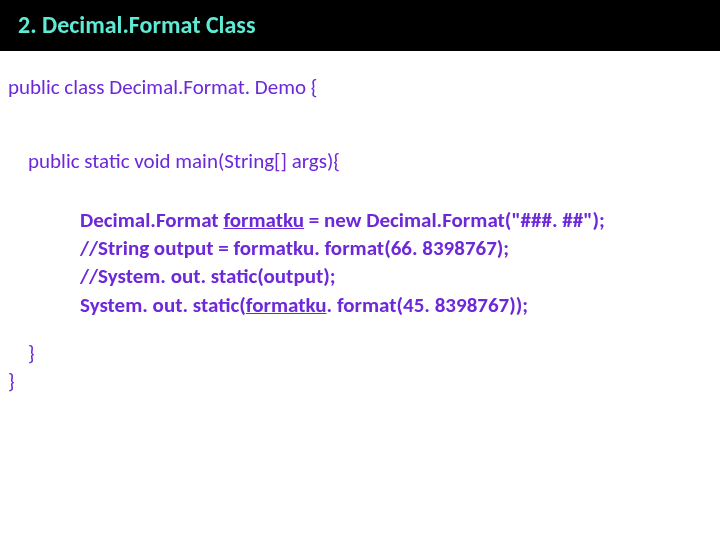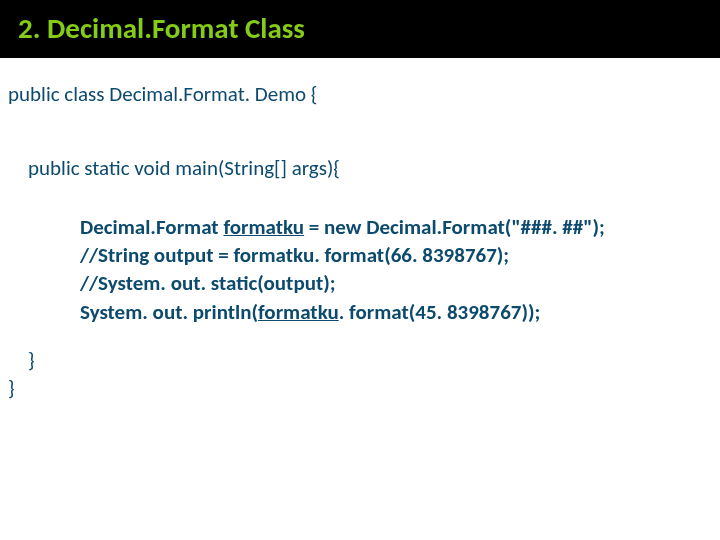--- a/index.html
+++ b/index.html
@@ -5,28 +5,28 @@
   * { margin: 0; padding: 0; box-sizing: border-box; }
   body {
     width: 720px;
     height: 540px;
     background: #ffffff;
     font-family: Calibri, "Segoe UI", Arial, sans-serif;
     overflow: hidden;
   }
   .title-bar {
     background: #000000;
-    color: #84cc16;
+    color: #5eead4;
     padding: 10px 34px 12px 18px;
-    font-size: 29px;
+    font-size: 24px;
     font-weight: 700;
   }
   .body-area {
     padding: 22px 16px 0 8px;
-    color: #0c4a6e;
+    color: #6d28d9;
     font-size: 21px;
     line-height: 1.35;
   }
   .row { white-space: pre; }
   .ind1 { padding-left: 20px; margin-top: 20px; }
   .ind2 { padding-left: 72px; font-weight: bold; }
   .under { text-decoration: underline; text-decoration-thickness: 1px; }
   .gap-sm { height: 26px; }
   .gap-md { height: 30px; }
 </style>
@@ -38,16 +38,16 @@
 </div>
 
 <div class="body-area">
   <div class="row">public class Decimal.Format. Demo {</div>
   <div class="gap-sm"></div>
   <div class="row ind1">public static void main(String[] args){</div>
   <div class="gap-md"></div>
   <div class="row ind2"><span>Decimal.Format </span><span class="under">formatku</span><span> = new Decimal.Format("###. ##");</span></div>
   <div class="row ind2">//String output = formatku. format(66. 8398767);</div>
   <div class="row ind2">//System. out. static(output);</div>
-  <div class="row ind2"><span>System. out. println(</span><span class="under">formatku</span><span>. format(45. 8398767));</span></div>
+  <div class="row ind2"><span>System. out. static(</span><span class="under">formatku</span><span>. format(45. 8398767));</span></div>
   <div class="row ind1">}</div>
   <div class="row">}</div>
 </div>
 
 </body></html>

